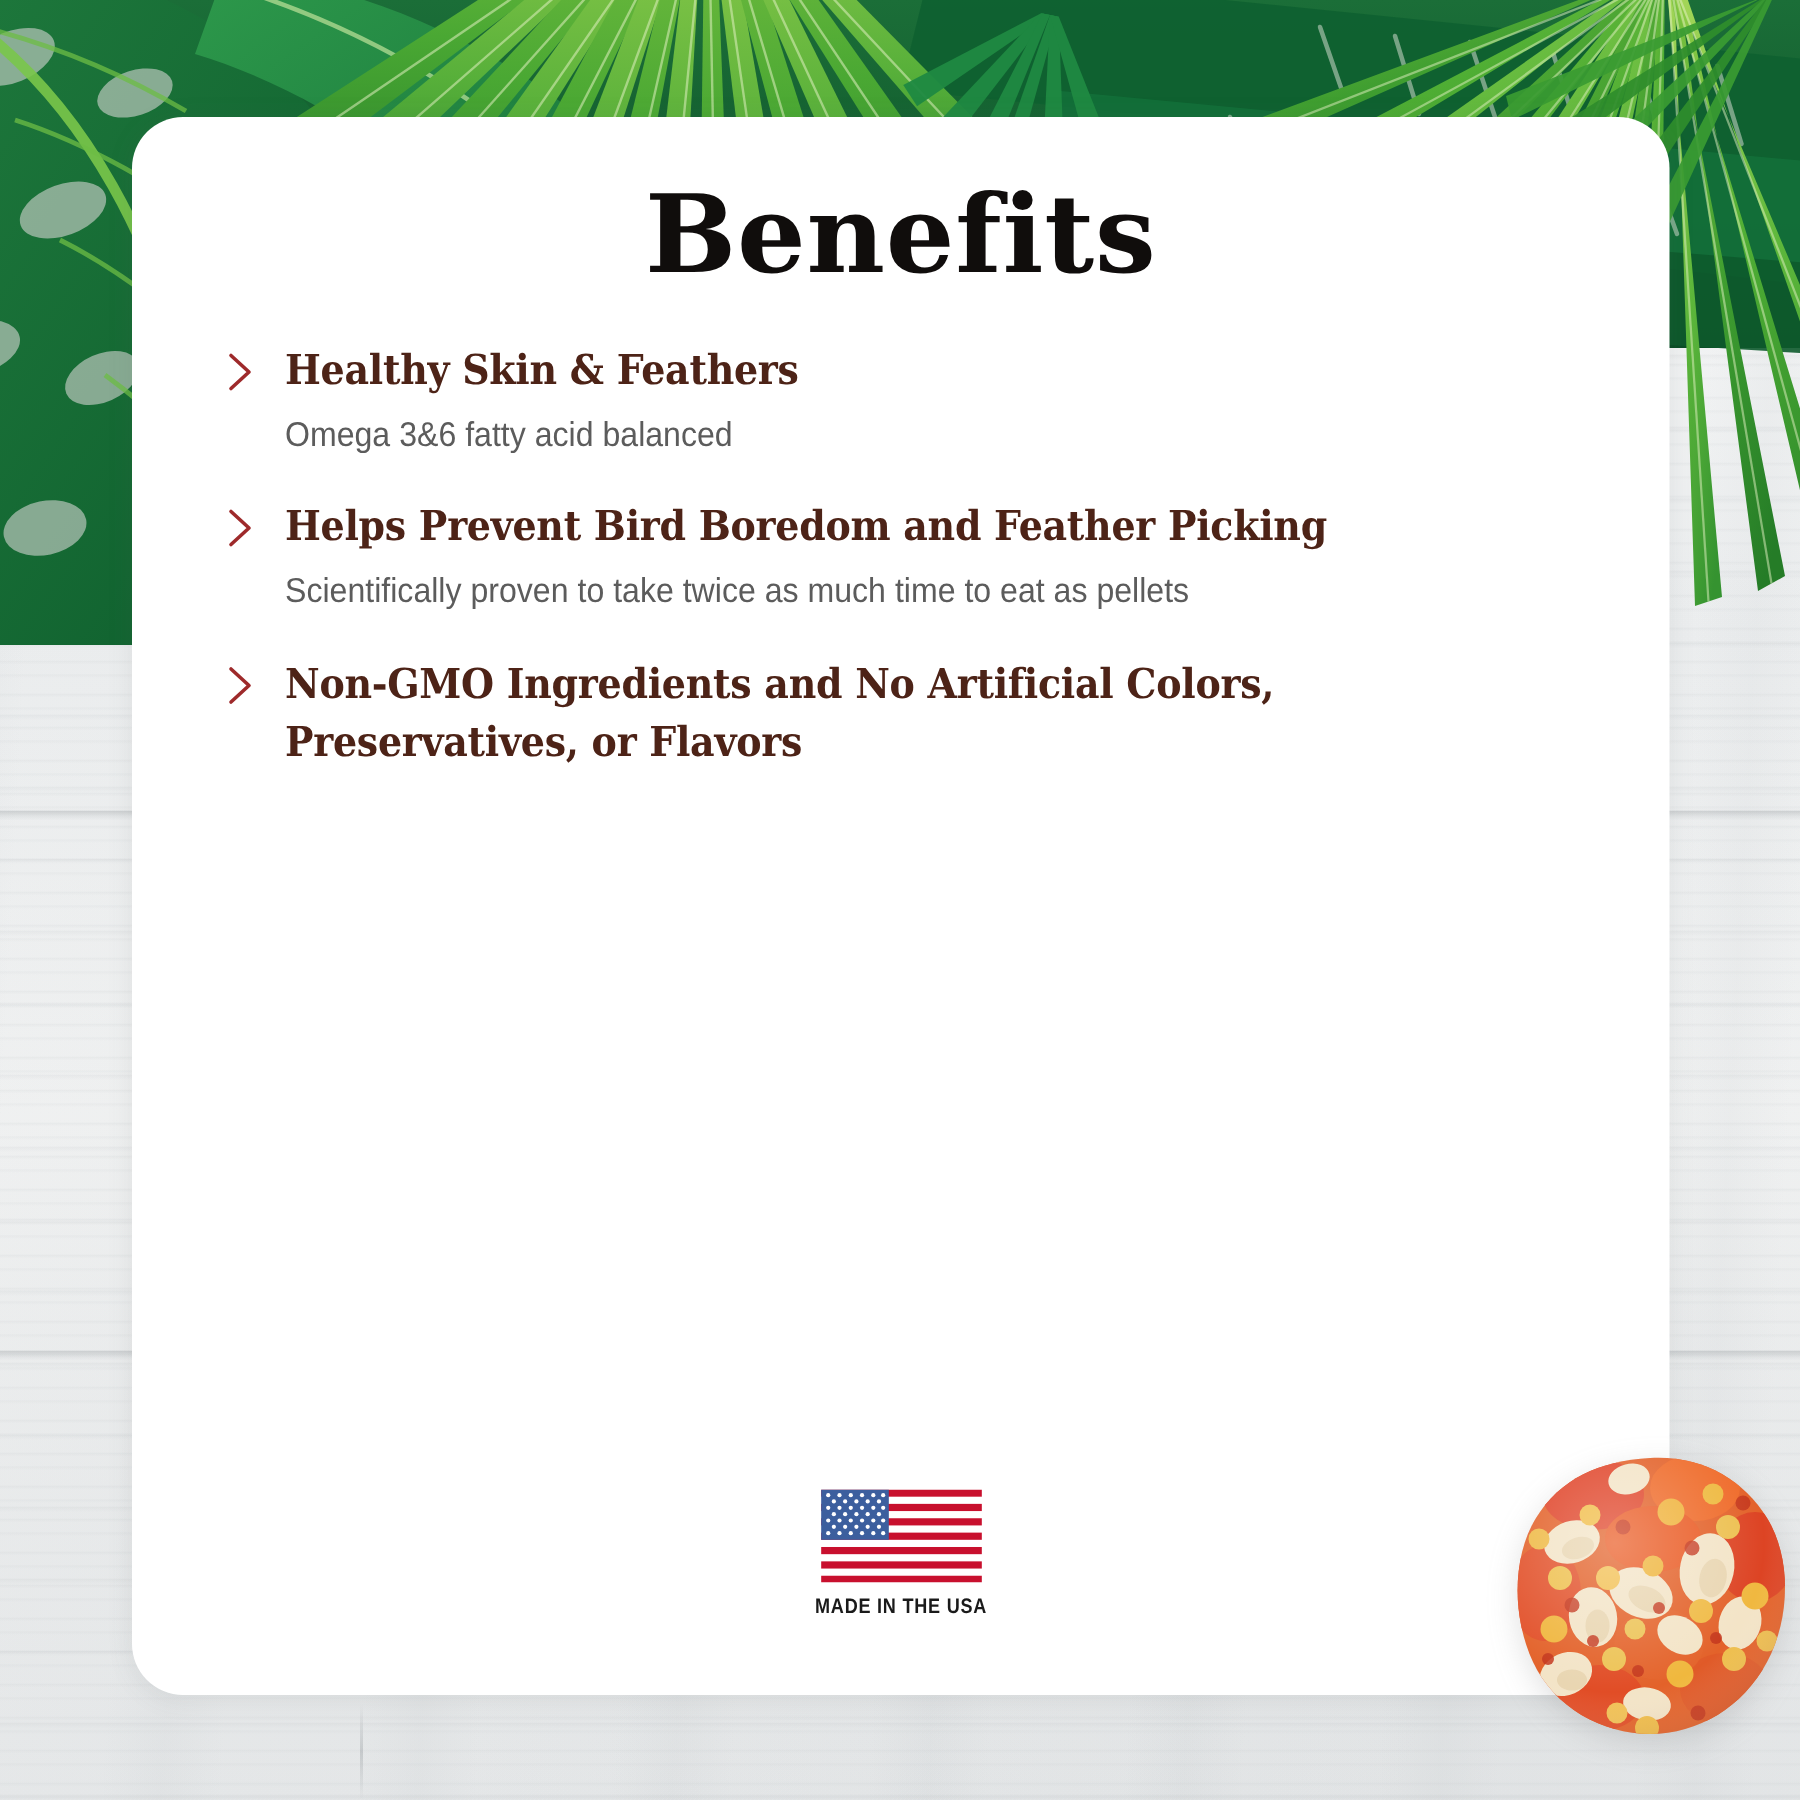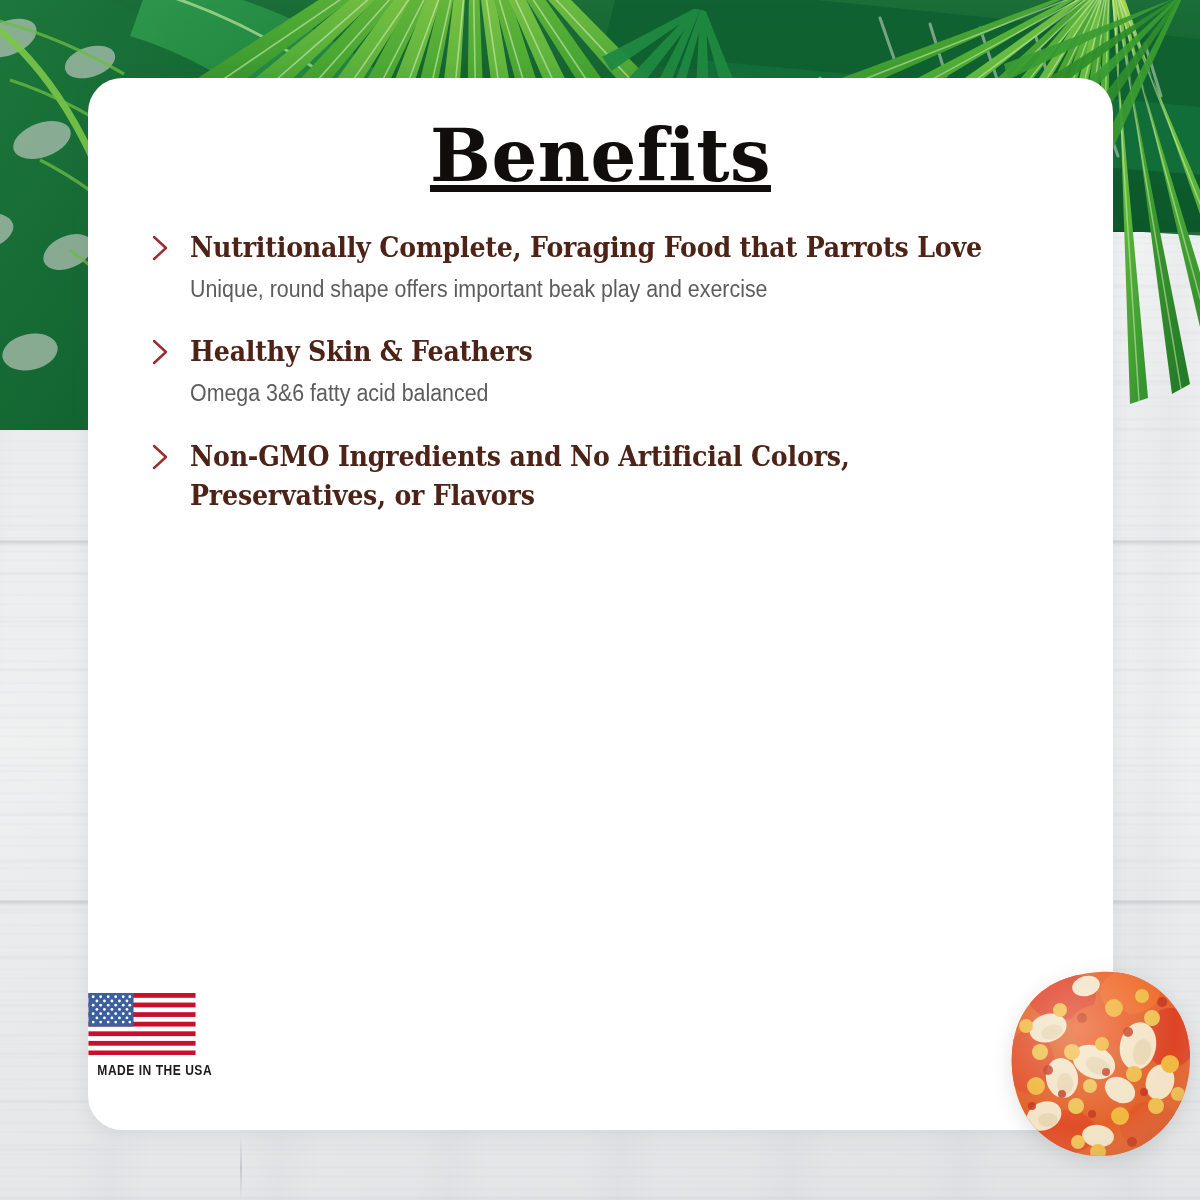--- a/index.html
+++ b/index.html
@@ -72,21 +72,20 @@
 
   .title {
     font-family:"DejaVu Serif", serif;
     font-weight:700;
     font-size:72px;
     letter-spacing:.5px;
     color:#100d0c;
     text-align:center;
     margin-top:40px;
     line-height:1.05;
-    text-decoration:underline;
   }
 
   .benefit-list { margin:34px 52px 0 52px; }
 
   .benefit {
     position:relative;
     padding-left:50px;
     margin-bottom:26px;
   }
   .benefit.wrapped { margin-bottom:24px; }
@@ -118,21 +117,21 @@
     margin-top:5px;
     transform:scaleX(.93);
     transform-origin:left center;
   }
 
   
   .usa-badge {
     position:absolute;
     left:0; right:0;
     bottom:52px;
-    display:flex; flex-direction:column; align-items:flex-start;
+    display:flex; flex-direction:column; align-items:center;
   }
   .flag { width:108px; height:62px; display:block; }
   .usa-text {
     margin-top:7px;
     font-family:"Liberation Sans", sans-serif;
     font-weight:700;
     font-size:14px;
     letter-spacing:.6px;
     color:#1a1a1a;
     transform:scaleX(.86);
@@ -359,42 +358,42 @@
     </g>
   </svg>
 </div>
 
 <div class="card">
 
   <h1 class="title">Benefits</h1>
 
   <div class="benefit-list">
 
-    <div class="benefit">
-      <span class="chev">
-        <svg width="22" height="28" viewBox="0 0 22 28">
-            <path d="M4 3 L16 14 L4 25" fill="none" stroke="#9e2a2b" stroke-width="2.4" stroke-linecap="round" stroke-linejoin="round"></path>
-          </svg>
-      </span>
-      <div class="b-head">Nutritionally Complete, Foraging Food that Parrots Love</div>
-      <div class="b-sub">Unique, round shape offers important beak play and exercise</div>
-    </div>
 
 
 
     <div class="benefit">
       <span class="chev">
         <svg width="22" height="28" viewBox="0 0 22 28">
             <path d="M4 3 L16 14 L4 25" fill="none" stroke="#9e2a2b" stroke-width="2.4" stroke-linecap="round" stroke-linejoin="round"></path>
           </svg>
       </span>
       <div class="b-head">Healthy Skin &amp; Feathers</div>
       <div class="b-sub">Omega 3&amp;6 fatty acid balanced</div>
     </div>
 
+    <div class="benefit">
+      <span class="chev">
+        <svg width="22" height="28" viewBox="0 0 22 28">
+            <path d="M4 3 L16 14 L4 25" fill="none" stroke="#9e2a2b" stroke-width="2.4" stroke-linecap="round" stroke-linejoin="round"></path>
+          </svg>
+      </span>
+      <div class="b-head">Helps Prevent Bird Boredom and Feather Picking</div>
+      <div class="b-sub">Scientifically proven to take twice as much time to eat as pellets</div>
+    </div>
 
     <div class="benefit wrapped">
       <span class="chev">
         <svg width="22" height="28" viewBox="0 0 22 28">
             <path d="M4 3 L16 14 L4 25" fill="none" stroke="#9e2a2b" stroke-width="2.4" stroke-linecap="round" stroke-linejoin="round"></path>
           </svg>
       </span>
       <div class="b-head">Non-GMO Ingredients and No Artificial Colors,
 Preservatives, or Flavors</div>
     </div>

